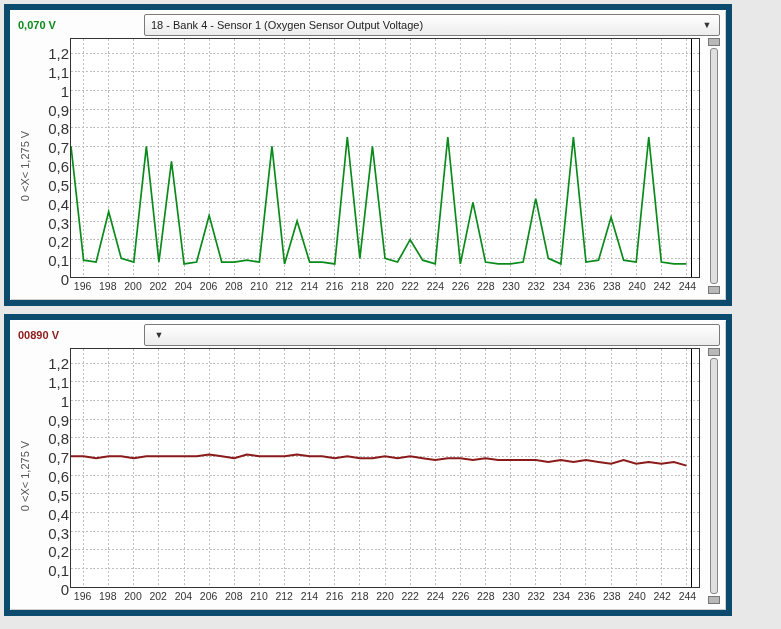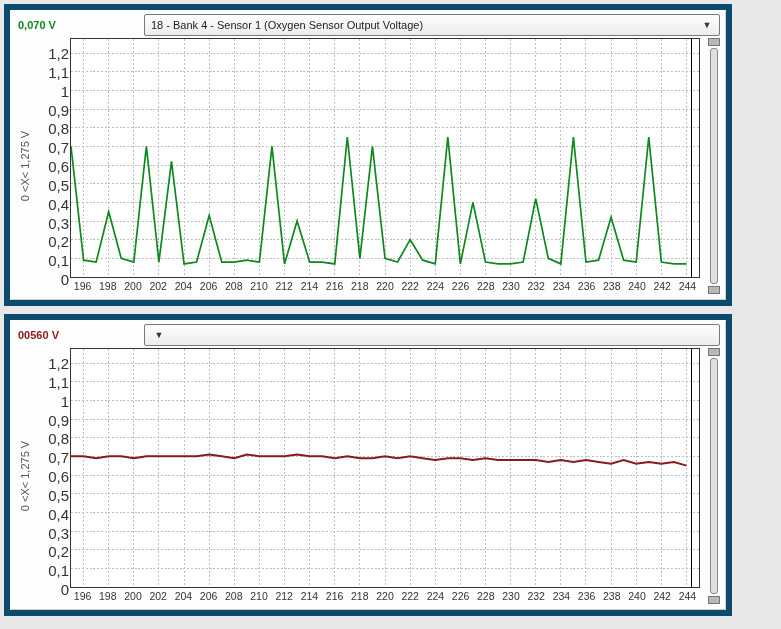--- a/index.html
+++ b/index.html
@@ -247,21 +247,21 @@
         </div>
         <div class="slider-col">
           <div class="slider-end"></div>
           <div class="slider-track" style="height: 224px;"></div>
           <div class="slider-end"></div>
         </div>
       </div>
     </div>
     <div class="panel">
       <div class="panel-top">
-        <div class="value-label" style="color: rgb(139, 26, 26);">00560 V</div>
+        <div class="value-label" style="color: rgb(139, 26, 26);">00890 V</div>
         <div class="dropdown">
           <span class="dd-arrow">▼</span>
         </div>
       </div>
       <div class="plot-row">
         <div class="ylabel-wrap">
           <div class="ylabel">0 &lt;X&lt; 1,275 V</div>
         </div>
         <div class="chart-box">
           <div class="chart-box-inner">

